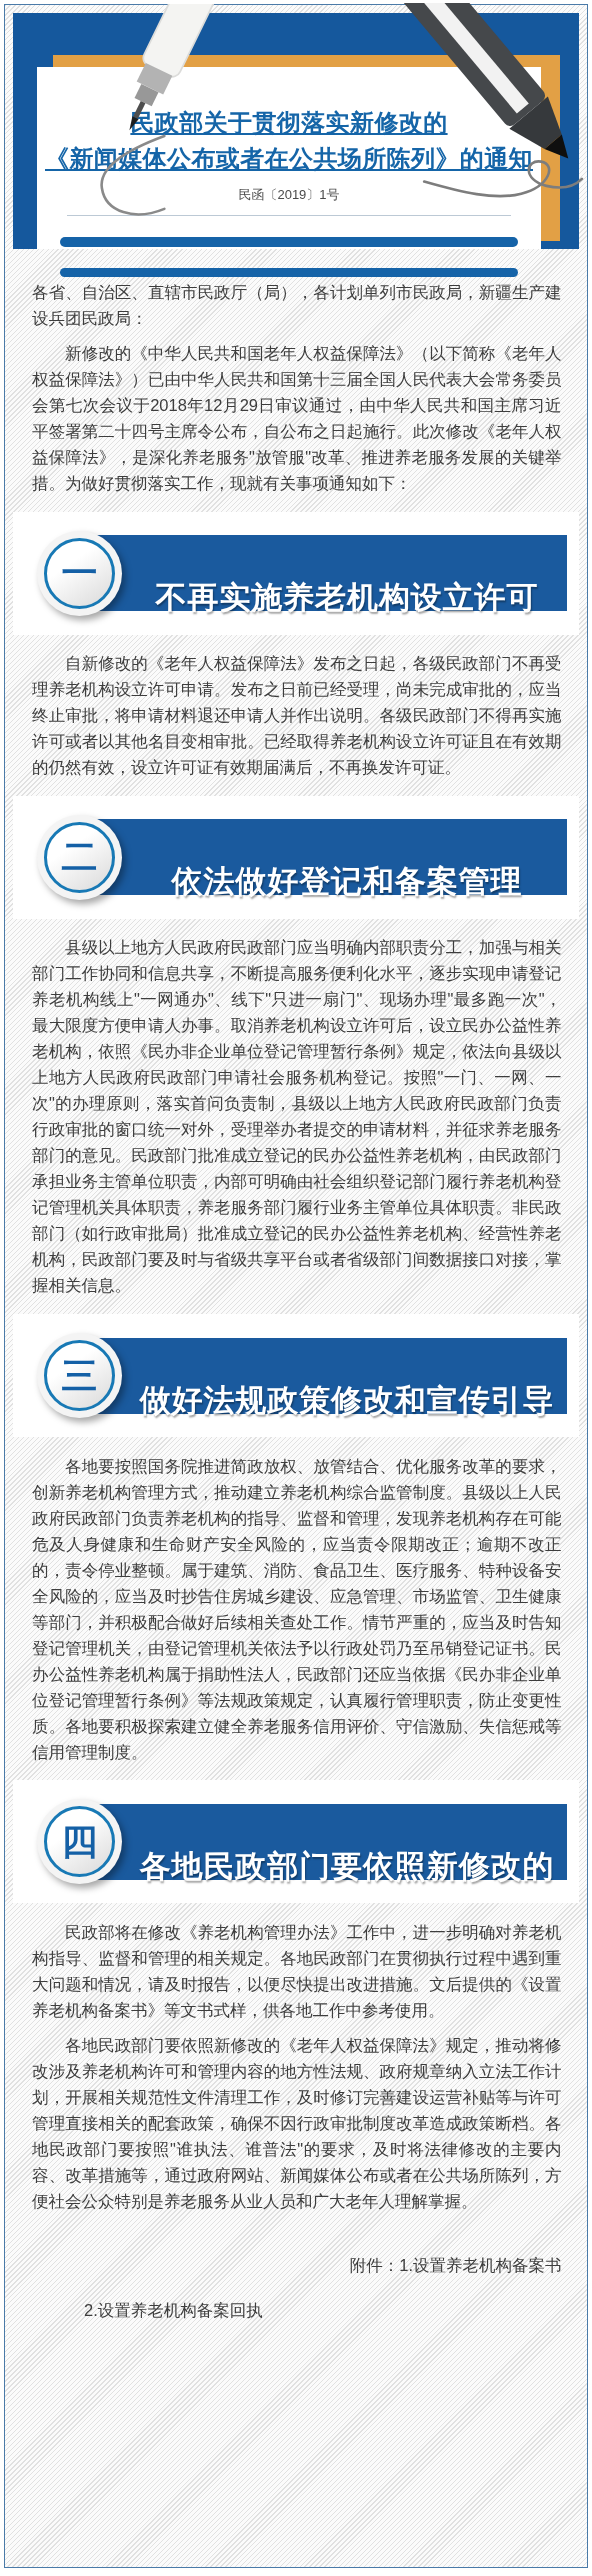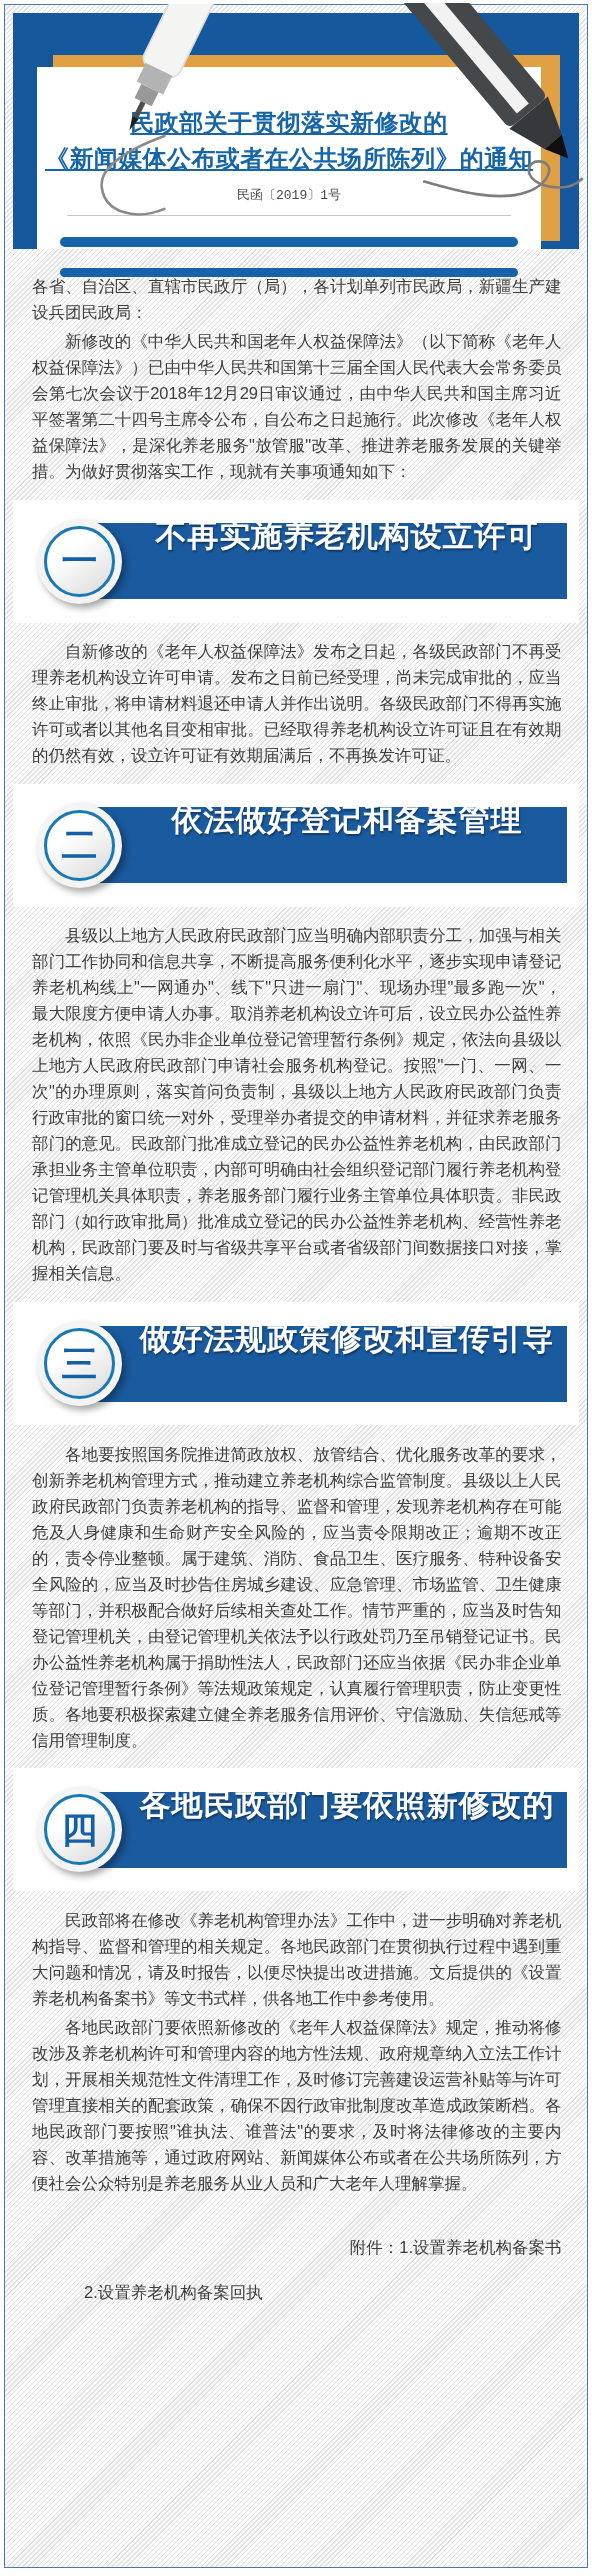--- a/index.html
+++ b/index.html
@@ -33,34 +33,34 @@
     background:#e2a045;
   }
   .card {
     position:absolute;
     left:24px; right:38px; top:54px; bottom:0;
     background:#ffffff;
     text-align:center;
     padding-top:38px;
   }
   .title-line { font-size:24px; font-weight:bold; color:#1565a8; line-height:1.5; letter-spacing:0.4px;text-decoration:underline; }
-  .doc-number { font-size:13px; color:#4a4a4a; margin-top:8.7px;font-family:Liberation Mono, monospace; }
+  .doc-number { font-size:13px; color:#4a4a4a; margin-top:8.7px; }
   .card-divider { height:0.9px; background:#bcc9d5; width:88%; margin:11.3px auto 0; }
   .redact-bar { height:9.6px; border-radius:5.2px; background:#1563a8; width:91%; margin:21px auto 0; }
   .pen-svg { position:absolute; pointer-events:none; }
   .pen-left { left:68px; top:-8.7px; }
   .pen-right { right:-5.2px; top:-10.4px; }
   
   .body {
     padding:21px 17.4px 17.4px 19px;
     font-size:16.5px;
     line-height:26px;
     color:#3d3d3d;
   }
-  .body p { margin:3px 0; text-indent:2em; text-align:justify; }
+  .body p { margin:9px 0; text-indent:2em; text-align:justify; }
   .body p.no-indent { text-indent:0; }
   
   .section-banner {
     display:flex;
     align-items:center;
     background:#ffffff;
     margin:15.6px -17.4px 15.6px -19px;
     padding:19px 12px 19px 24px;
   }
   .badge {
@@ -75,21 +75,21 @@
     border:3.5px solid #1879b5;
     background:linear-gradient(145deg,#ffffff 35%,#d9d9d9 100%);
     display:flex; align-items:center; justify-content:center;
   }
   .badge-number { font-size:36px; font-weight:900; color:#1460a6; line-height:1; font-family:"Liberation Sans","DejaVu Sans",sans-serif; }
   .banner-bar {
     flex:1;
     height:76px;
     margin-left:-45px;
     background:#1a5a9e;
-    display:flex; align-items:flex-start; justify-content:center;
+    display:flex; align-items:flex-end; justify-content:center;
     padding-left:50px;
     position:relative; z-index:1;
   }
   .banner-title {
     font-size:31px; font-weight:900; color:#ffffff;
     letter-spacing:0.9px; white-space:nowrap;
     text-shadow:0.9px 1.7px 1.7px rgba(0,0,0,0.35);
   }
   
   .attachments { margin-top:38px; }

